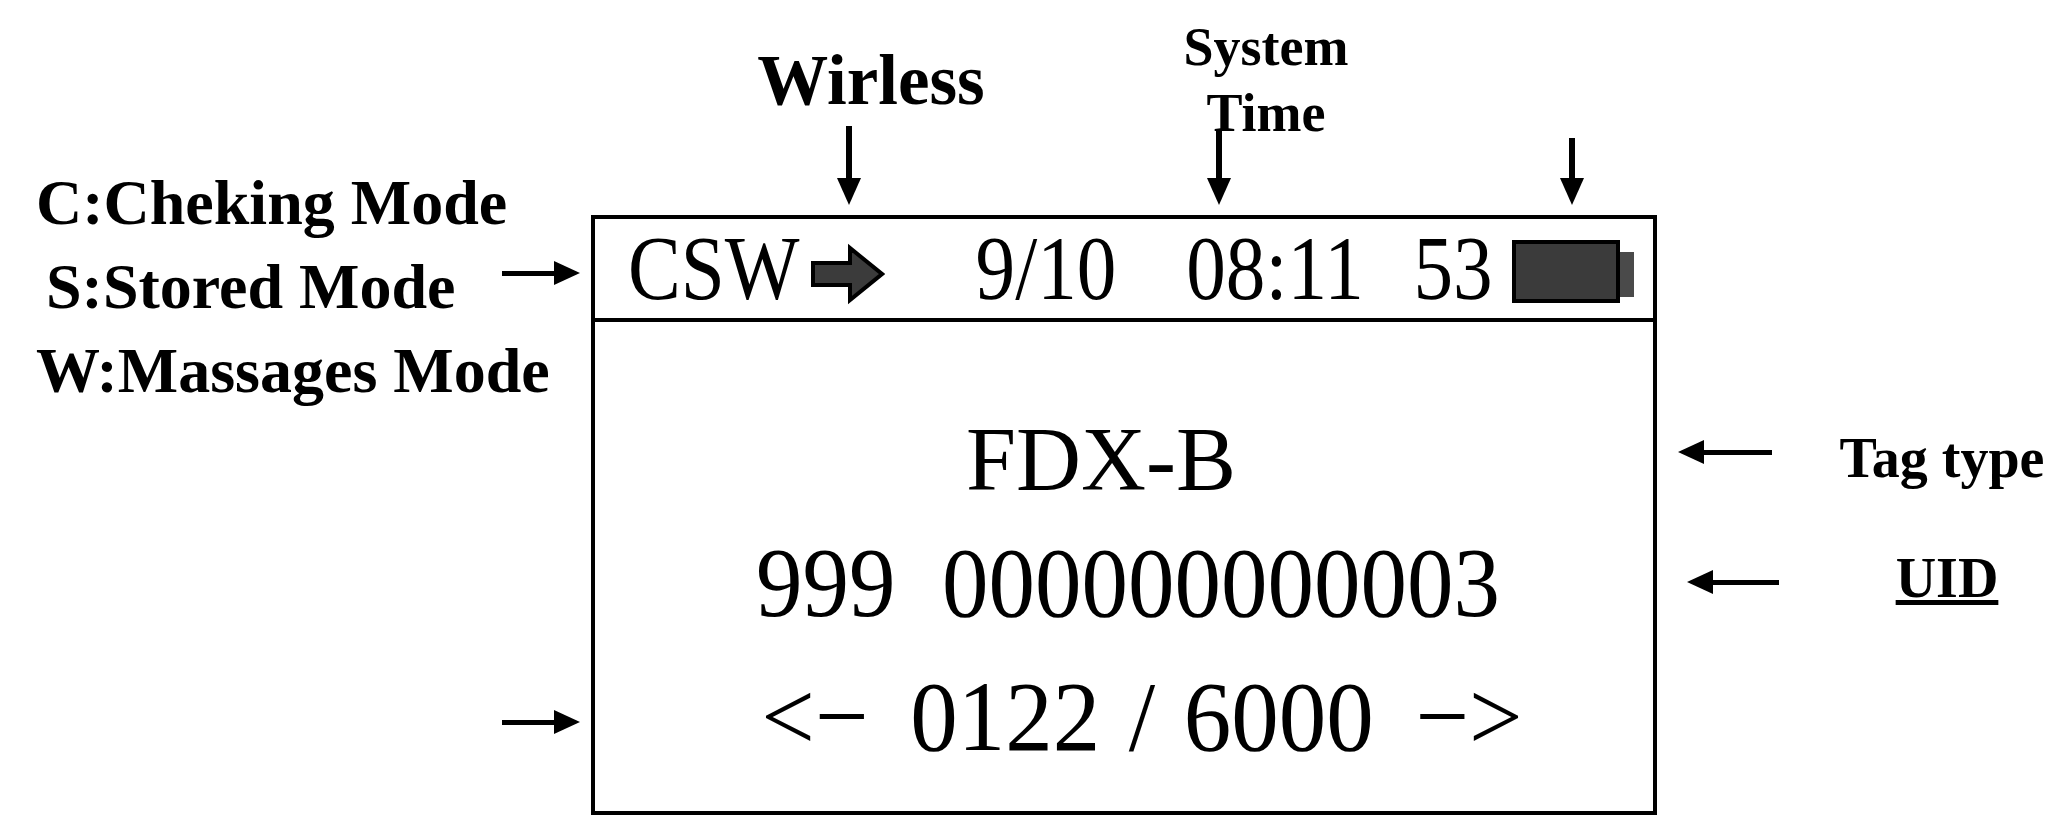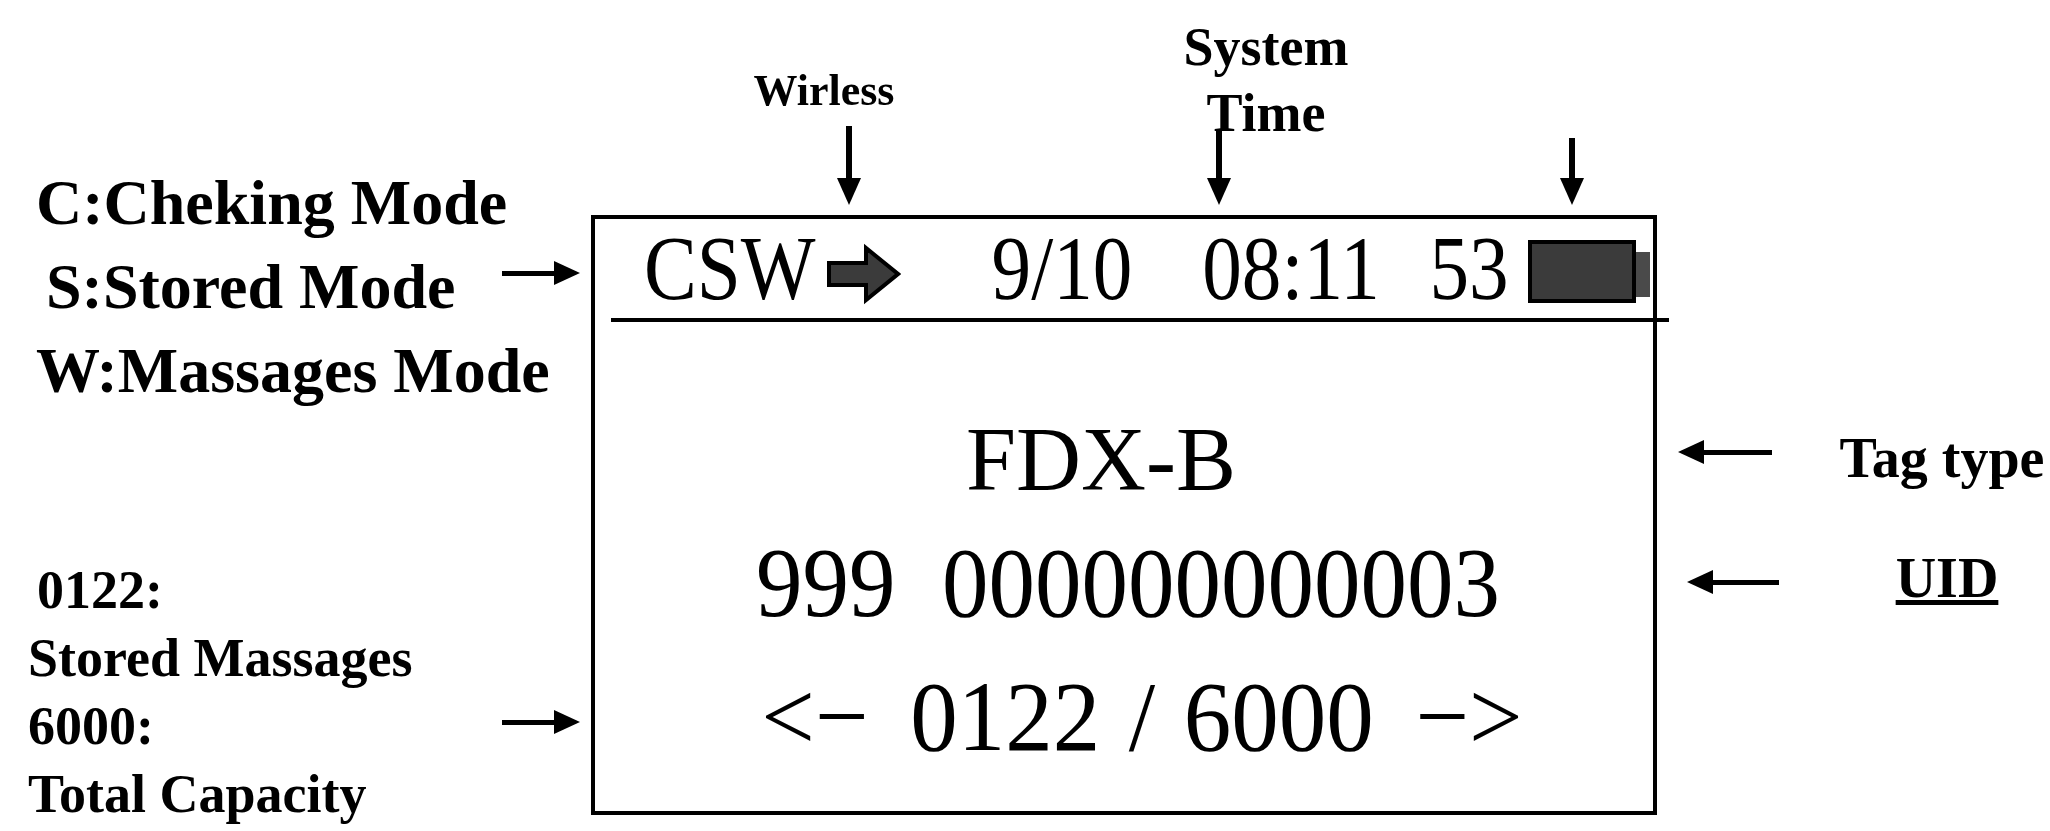--- a/index.html
+++ b/index.html
@@ -6,41 +6,41 @@
   .canvas{
     position:relative;width:2050px;height:831px;background:#fff;
     font-family:"Liberation Serif",serif;color:#000;overflow:hidden;
   }
   
   .lbl{position:absolute;font-weight:bold;white-space:nowrap;}
   .mode-legend{left:2px;top:161px;font-size:64px;line-height:84px;margin-left:34px;}
   .mode-legend .line2{padding-left:10px;}
   .storage-legend{left:28px;top:556px;font-size:54px;line-height:68px;}
   .storage-legend .line1{padding-left:9px;}
-  .wireless-label{left:824px;top:49px;transform:translateX(-50%);font-size:44px;line-height:62px;margin-top:11px;}
+  .wireless-label{left:871px;top:49px;transform:translateX(-50%);font-size:71px;line-height:62px;}
   .system-time-label{left:1226px;top:14px;transform:translateX(-50%);font-size:54px;line-height:66px;text-align:center;margin-left:40px;}
   .battery-label{left:1556px;top:14px;transform:translateX(-50%);font-size:54px;line-height:66px;text-align:center;}
   .tagtype-label{left:1942px;top:429px;transform:translateX(-50%);font-size:56px;line-height:58px;text-align:right;}
   .uid-label{left:1947px;top:549px;transform:translateX(-50%);font-size:56px;line-height:58px;text-decoration:underline;}
   
   .stem-h{position:absolute;height:5px;background:#000;}
   .stem-v{position:absolute;width:6px;background:#000;}
   .head-right{position:absolute;width:0;height:0;
     border-top:12px solid transparent;border-bottom:12px solid transparent;border-left:26px solid #000;}
   .head-left{position:absolute;width:0;height:0;
     border-top:12px solid transparent;border-bottom:12px solid transparent;border-right:26px solid #000;}
   .head-down{position:absolute;width:0;height:0;
     border-left:12px solid transparent;border-right:12px solid transparent;border-top:27px solid #000;}
   
   .display-box{
     position:absolute;left:591px;top:215px;width:1066px;height:600px;
     border:4px solid #000;box-sizing:border-box;background:#fff;
   }
   .status-bar{
-    position:absolute;left:16px;top:0;width:100%;height:103px;
+    position:absolute;left:0;top:0;width:100%;height:103px;
     border-bottom:4px solid #000;box-sizing:border-box;
   }
   .st-item{position:absolute;top:0;height:99px;display:flex;align-items:center;
     font-size:90px;white-space:nowrap;}
   .st-csw{left:33px;transform:scaleX(0.88);transform-origin:left center;}
   .st-date{left:451px;transform:translateX(-50%) scaleX(0.88);}
   .st-time{left:680px;transform:translateX(-50%) scaleX(0.88);}
   .st-batt-pct{left:858px;transform:translateX(-50%) scaleX(0.88);}
   .wireless-glyph{position:absolute;left:215px;top:24px;width:75px;height:62px;}
   .battery-body{position:absolute;left:917px;top:21px;width:108px;height:63px;
@@ -60,26 +60,20 @@
 <body>
 
 <div class="canvas">
 
   <div class="lbl mode-legend">
     <div class="line1">C:Cheking Mode</div>
     <div class="line2">S:Stored Mode</div>
     <div class="line3">W:Massages Mode</div>
   </div>
 
-  <div class="lbl storage-legend">
-    <div class="line1">0122:</div>
-    <div class="line2">Stored Massages</div>
-    <div class="line3">6000:</div>
-    <div class="line4">Total Capacity</div>
-  </div>
 
   <div class="lbl wireless-label">Wirless</div>
   <div class="lbl system-time-label">
     <div>System</div>
     <div>Time</div>
   </div>
 
   <div class="lbl tagtype-label">Tag type</div>
   <div class="lbl uid-label">UID</div>
 

